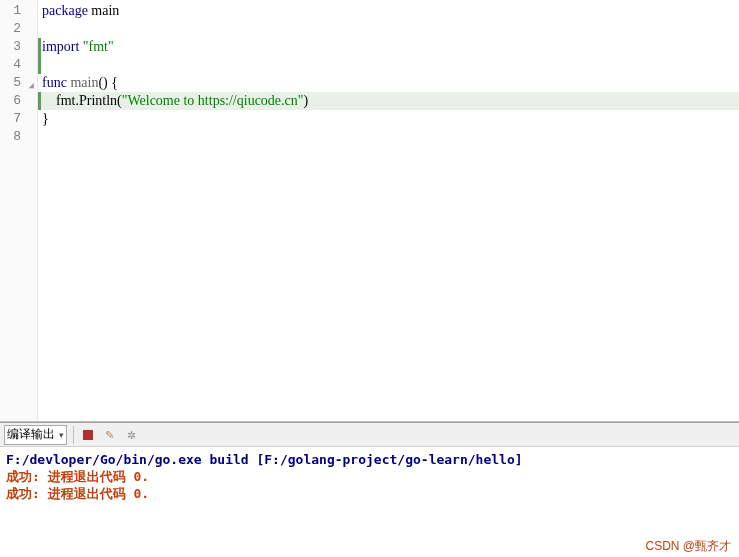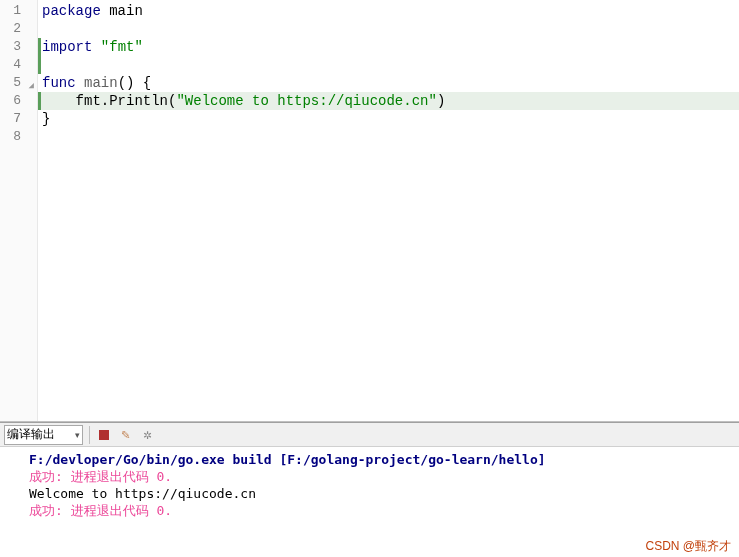--- a/index.html
+++ b/index.html
@@ -44,20 +44,21 @@
   font-size: 9px;
   color: #999;
 }
 .code-area {
   flex: 1;
   padding: 2px 0 0 4px;
   font-size: 14px;
   line-height: 18px;
   white-space: pre;
   position: relative;
+  font-family: Liberation Serif, serif;
 }
 .code-line {
   height: 18px;
   line-height: 18px;
 }
 .hl {
   background: #e8f0e8;
 }
 .changebar {
   border-left: 3px solid #5a9e5a;
@@ -85,21 +86,21 @@
 }
 .dropdown {
   font-family: "Microsoft YaHei", sans-serif;
   font-size: 12px;
   height: 20px;
   border: 1px solid #a9a9a9;
   background: #fff;
   padding: 0 2px;
   display: flex;
   align-items: center;
-  gap: 20px;
+  gap: 4px;
 }
 .dropdown-arrow {
   font-size: 9px;
   color: #555;
 }
 .tb-sep {
   width: 1px;
   height: 18px;
   background: #c0c0c0;
 }
@@ -125,25 +126,24 @@
   font-size: 14px;
 }
 .console {
   flex: 1;
   padding: 4px 6px;
   font-family: "SimSun", "NSimSun", monospace;
   font-size: 13px;
   line-height: 17px;
   overflow: hidden;
   position: relative;
-  margin-left: 23px;
 }
 .cline { white-space: pre; }
 .cmd { color: #000080; font-weight: bold; }
-.succ { color: #ec4899; font-weight: normal; }
+.succ { color: #c2410c; font-weight: bold; }
 .out { color: #000; }
 .watermark {
   position: absolute;
   right: 8px;
   bottom: 2px;
   font-family: "Microsoft YaHei", sans-serif;
   font-size: 12px;
   color: #c2410c;
 }
 </style>
@@ -177,17 +177,16 @@
     <div class="tb-icon clear-icon">
         <span>✎</span>
       </div>
     <div class="tb-icon gear-icon">
         <span>✲</span>
       </div>
   </div>
   <div class="console" id="console">
     <div class="cline cmd">F:/devloper/Go/bin/go.exe build [F:/golang-project/go-learn/hello]</div>
       <div class="cline succ">成功: 进程退出代码 0.</div>
-      <div class="cline out">Welcome to https://qiucode.cn</div>
       <div class="cline succ">成功: 进程退出代码 0.</div>
       <div class="watermark">CSDN @甄齐才</div>
   </div>
 </div>
 
 </body></html>

